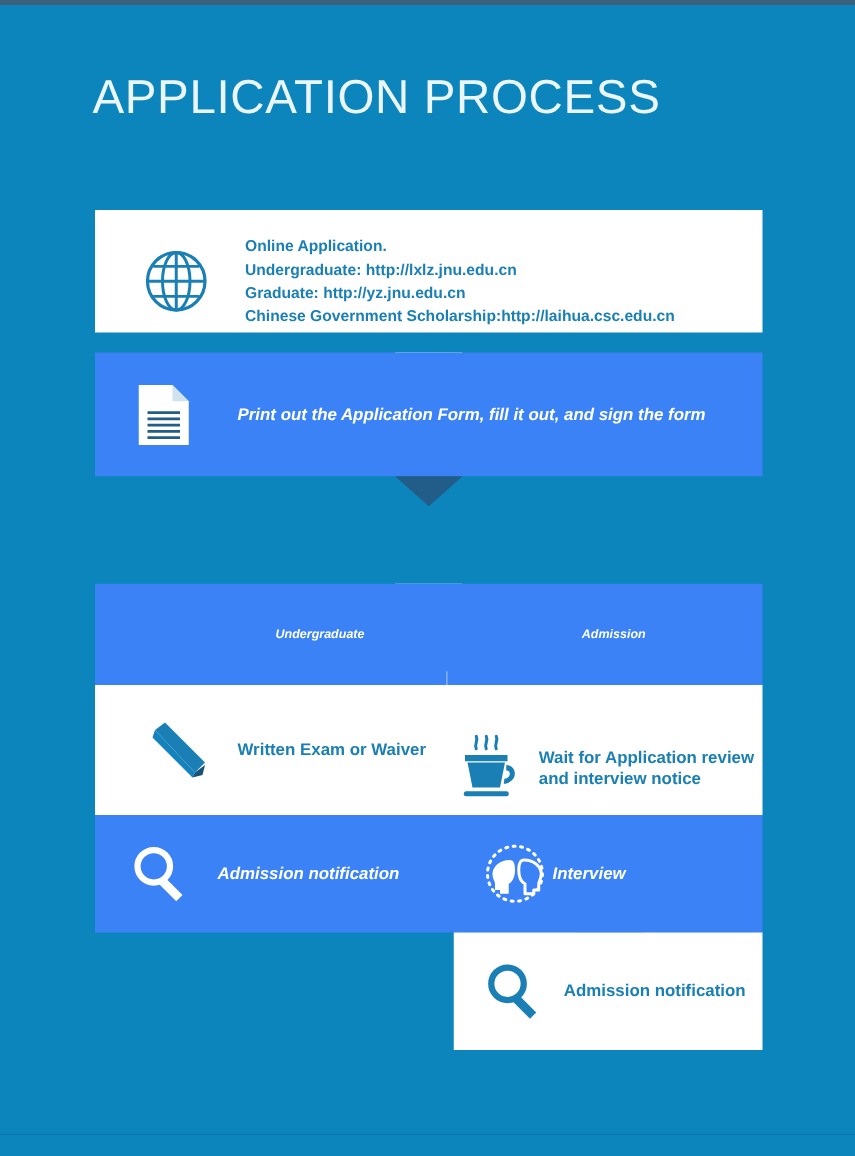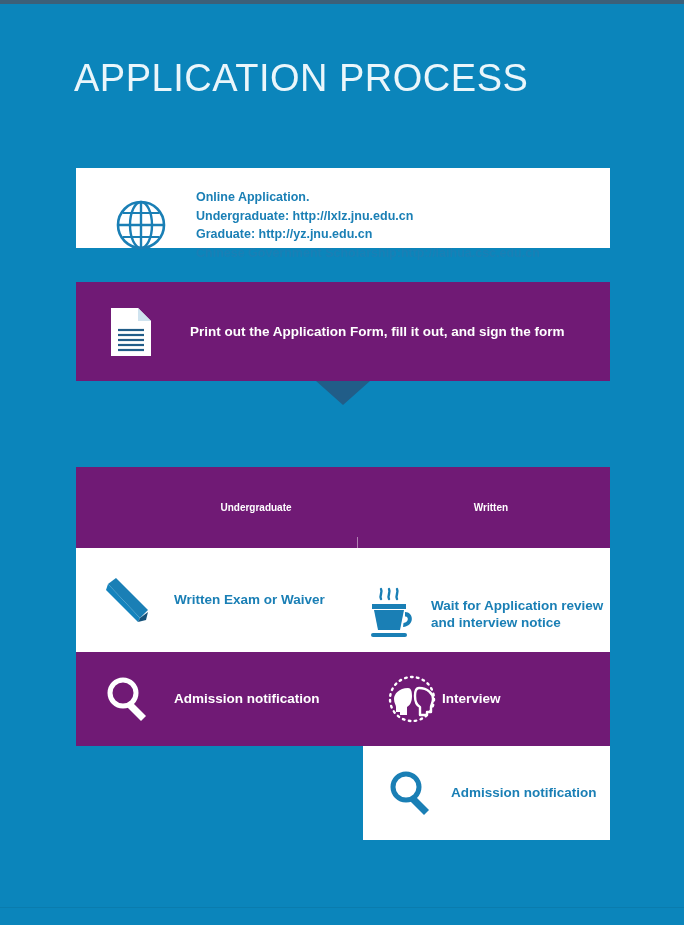--- a/index.html
+++ b/index.html
@@ -40,21 +40,21 @@
 
   #flow { position: absolute; left: 0; top: 0; width: 684px; height: 925px; }
 
   .row {
     position: absolute;
     left: 76px;
     width: 534px;
   }
   .row.white { background: #ffffff; }
   .row.dark  { background: #215d८8; }
-  .row.dark  { background: #701a75; }
+  .row.dark  { background: #3b82f6; font-style: italic; }
 
   
   .arrow {
     position: absolute;
     width: 0; height: 0;
     border-left: 27px solid transparent;
     border-right: 27px solid transparent;
   }
   .arrow.down-dark { border-top: 24px solid #215d88; }
   .arrow.down-white { border-top: 24px solid #ffffff; }
@@ -104,21 +104,21 @@
 </head>
 <body>
 
 <div id="top-edge"></div>
 <div id="bottom-edge"></div>
 
 <div id="page-title">APPLICATION PROCESS</div>
 
 <div id="flow">
 
-  <div class="row white" style="top:168px; height:80px;">
+  <div class="row white" style="top:168px; height:98px;">
     <div class="cell" style="left:0; top:0; width:534px; height:114px; padding-left:34px;">
       <div class="icon-wrap" style="width:62px; height:62px;">
         <svg width="54" height="54" viewBox="0 0 54 54">
           <circle cx="27" cy="27" r="23" fill="none" stroke="#1a7fb5" stroke-width="2.6"></circle>
           <ellipse cx="27" cy="27" rx="11" ry="23" fill="none" stroke="#1a7fb5" stroke-width="2.4"></ellipse>
           <line x1="27" y1="4" x2="27" y2="50" stroke="#1a7fb5" stroke-width="2.4"></line>
           <line x1="4" y1="27" x2="50" y2="27" stroke="#1a7fb5" stroke-width="2.4"></line>
           <path d="M8.5 15 H45.5" fill="none" stroke="#1a7fb5" stroke-width="2.2"></path>
           <path d="M8.5 39 H45.5" fill="none" stroke="#1a7fb5" stroke-width="2.2"></path>
         </svg>
@@ -151,29 +151,29 @@
     </div>
   </div>
 
   <div class="arrow down-dark" style="left:316px; top:381px;"></div>
 
 
   <div class="arrow down-white" style="left:316px; top:467px;"></div>
 
   <div class="row dark" style="top:467px; height:81px;">
     <div class="branch-label" style="left:90px; top:35px; width:180px;">Undergraduate</div>
-    <div class="branch-label" style="left:325px; top:35px; width:180px;">Written</div>
+    <div class="branch-label" style="left:325px; top:35px; width:180px;">Admission</div>
     <div class="branch-divider" style="left:281px; top:70px; height:11px;"></div>
   </div>
 
   <div class="arrow down-dark" style="left:194px; top:548px;"></div>
   <div class="arrow down-dark" style="left:478px; top:548px;"></div>
 
   <div class="row white" style="top:548px; height:104px;">
-    <div class="cell" style="left:0; top:0; width:267px; height:104px; padding-left:24px;">
+    <div class="cell" style="left:0; top:0; width:267px; height:104px; padding-left:40px;">
       <div class="icon-wrap" style="width:56px; height:56px;">
         <svg width="52" height="52" viewBox="0 0 52 52">
           <path d="M6 10 L14 4 L46 36 L38 44 Z" fill="#1a7fb5"></path>
           <path d="M6 10 L38 44 L36 48 L4 16 Z" fill="#1483bd"></path>
           <path d="M36 48 L44 46 L46 38 L38 44 Z" fill="#16527a"></path>
         </svg>
       </div>
       <div class="label blue" style="margin-left:18px;">Written Exam or Waiver</div>
     </div>
     <div class="cell" style="left:267px; top:0; width:267px; height:132px; padding-left:20px;">

